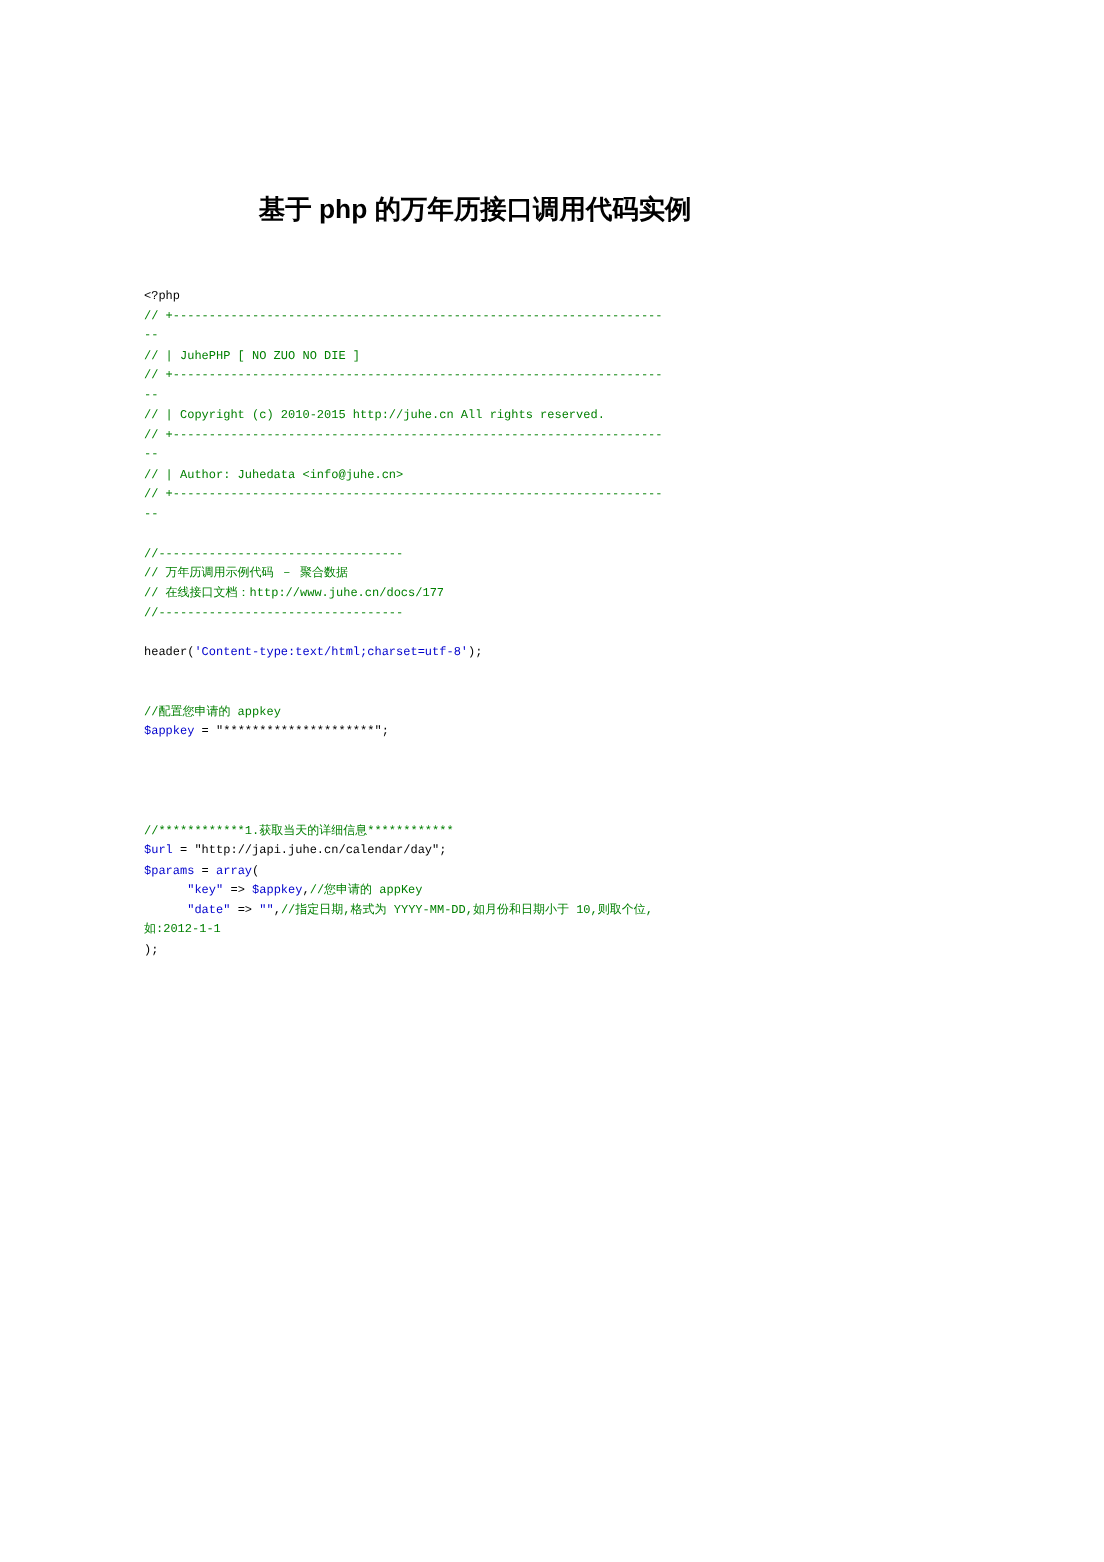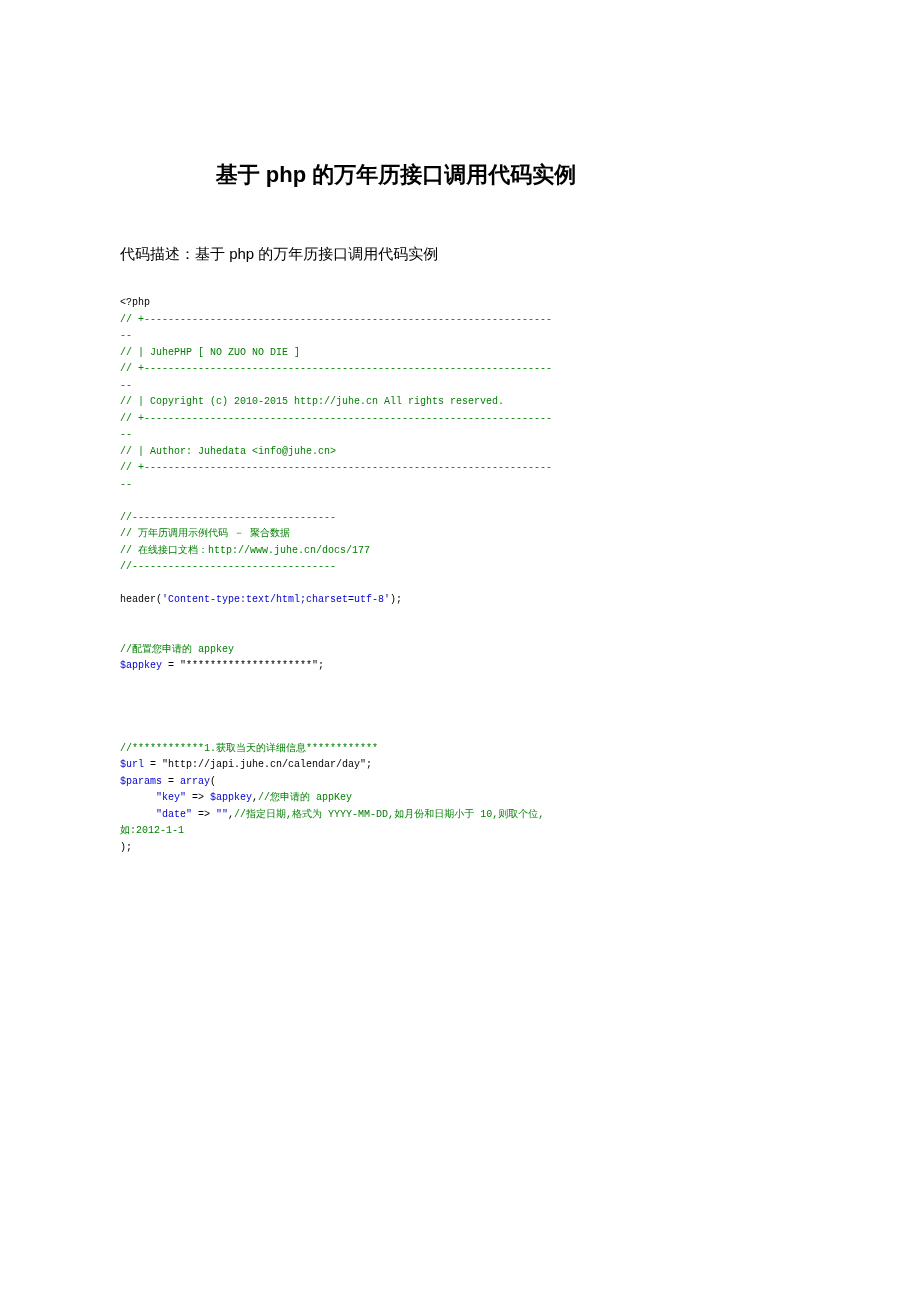--- a/index.html
+++ b/index.html
@@ -41,21 +41,20 @@
   }
   .green { color: #007f00; }
   .blue { color: #0000cc; }
   .black { color: #000; }
 </style>
 </head>
 <body>
 
 <div class="page">
   <div class="title">基于 php 的万年历接口调用代码实例</div>
-  <div class="meta">代码描述：基于 php 的万年历接口调用代码实例</div>
 
   <div class="code"><span class="black">&lt;?php</span>
 <span class="green">// +--------------------------------------------------------------------</span>
 <span class="green">--</span>
 <span class="green">// | JuhePHP [ NO ZUO NO DIE ]</span>
 <span class="green">// +--------------------------------------------------------------------</span>
 <span class="green">--</span>
 <span class="green">// | Copyright (c) 2010-2015 http://juhe.cn All rights reserved.</span>
 <span class="green">// +--------------------------------------------------------------------</span>
 <span class="green">--</span>

